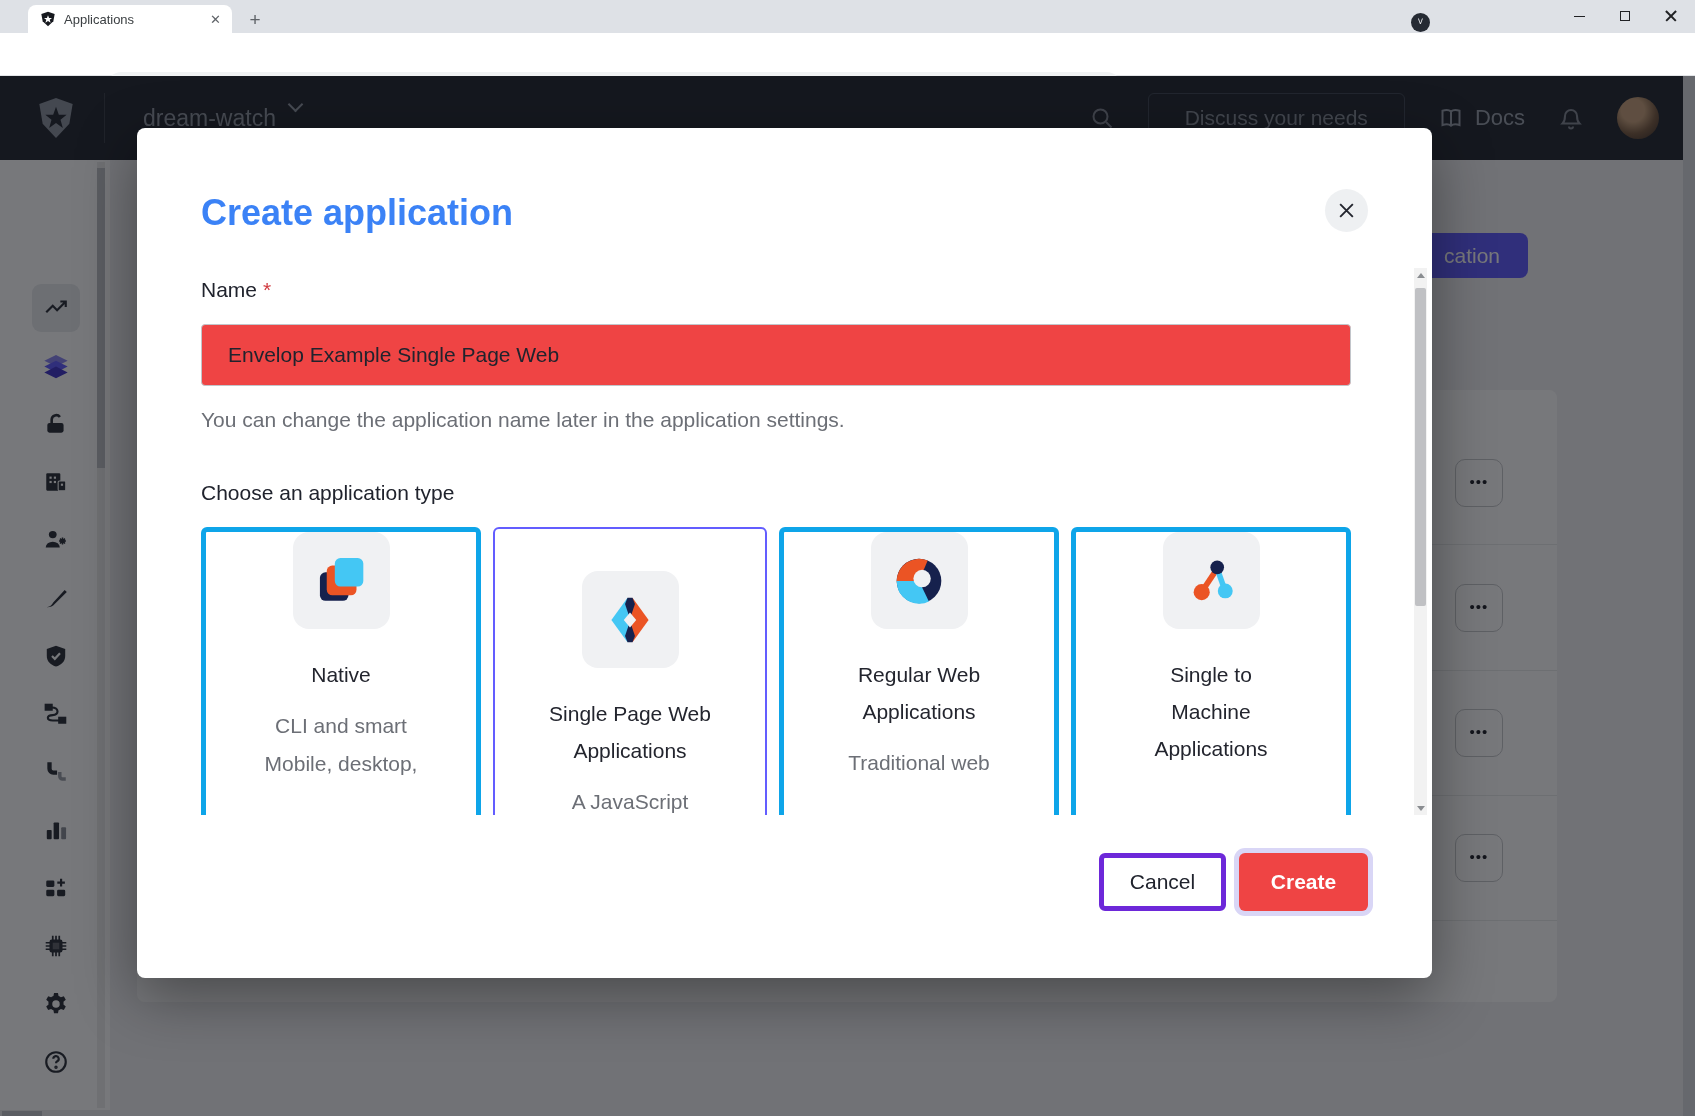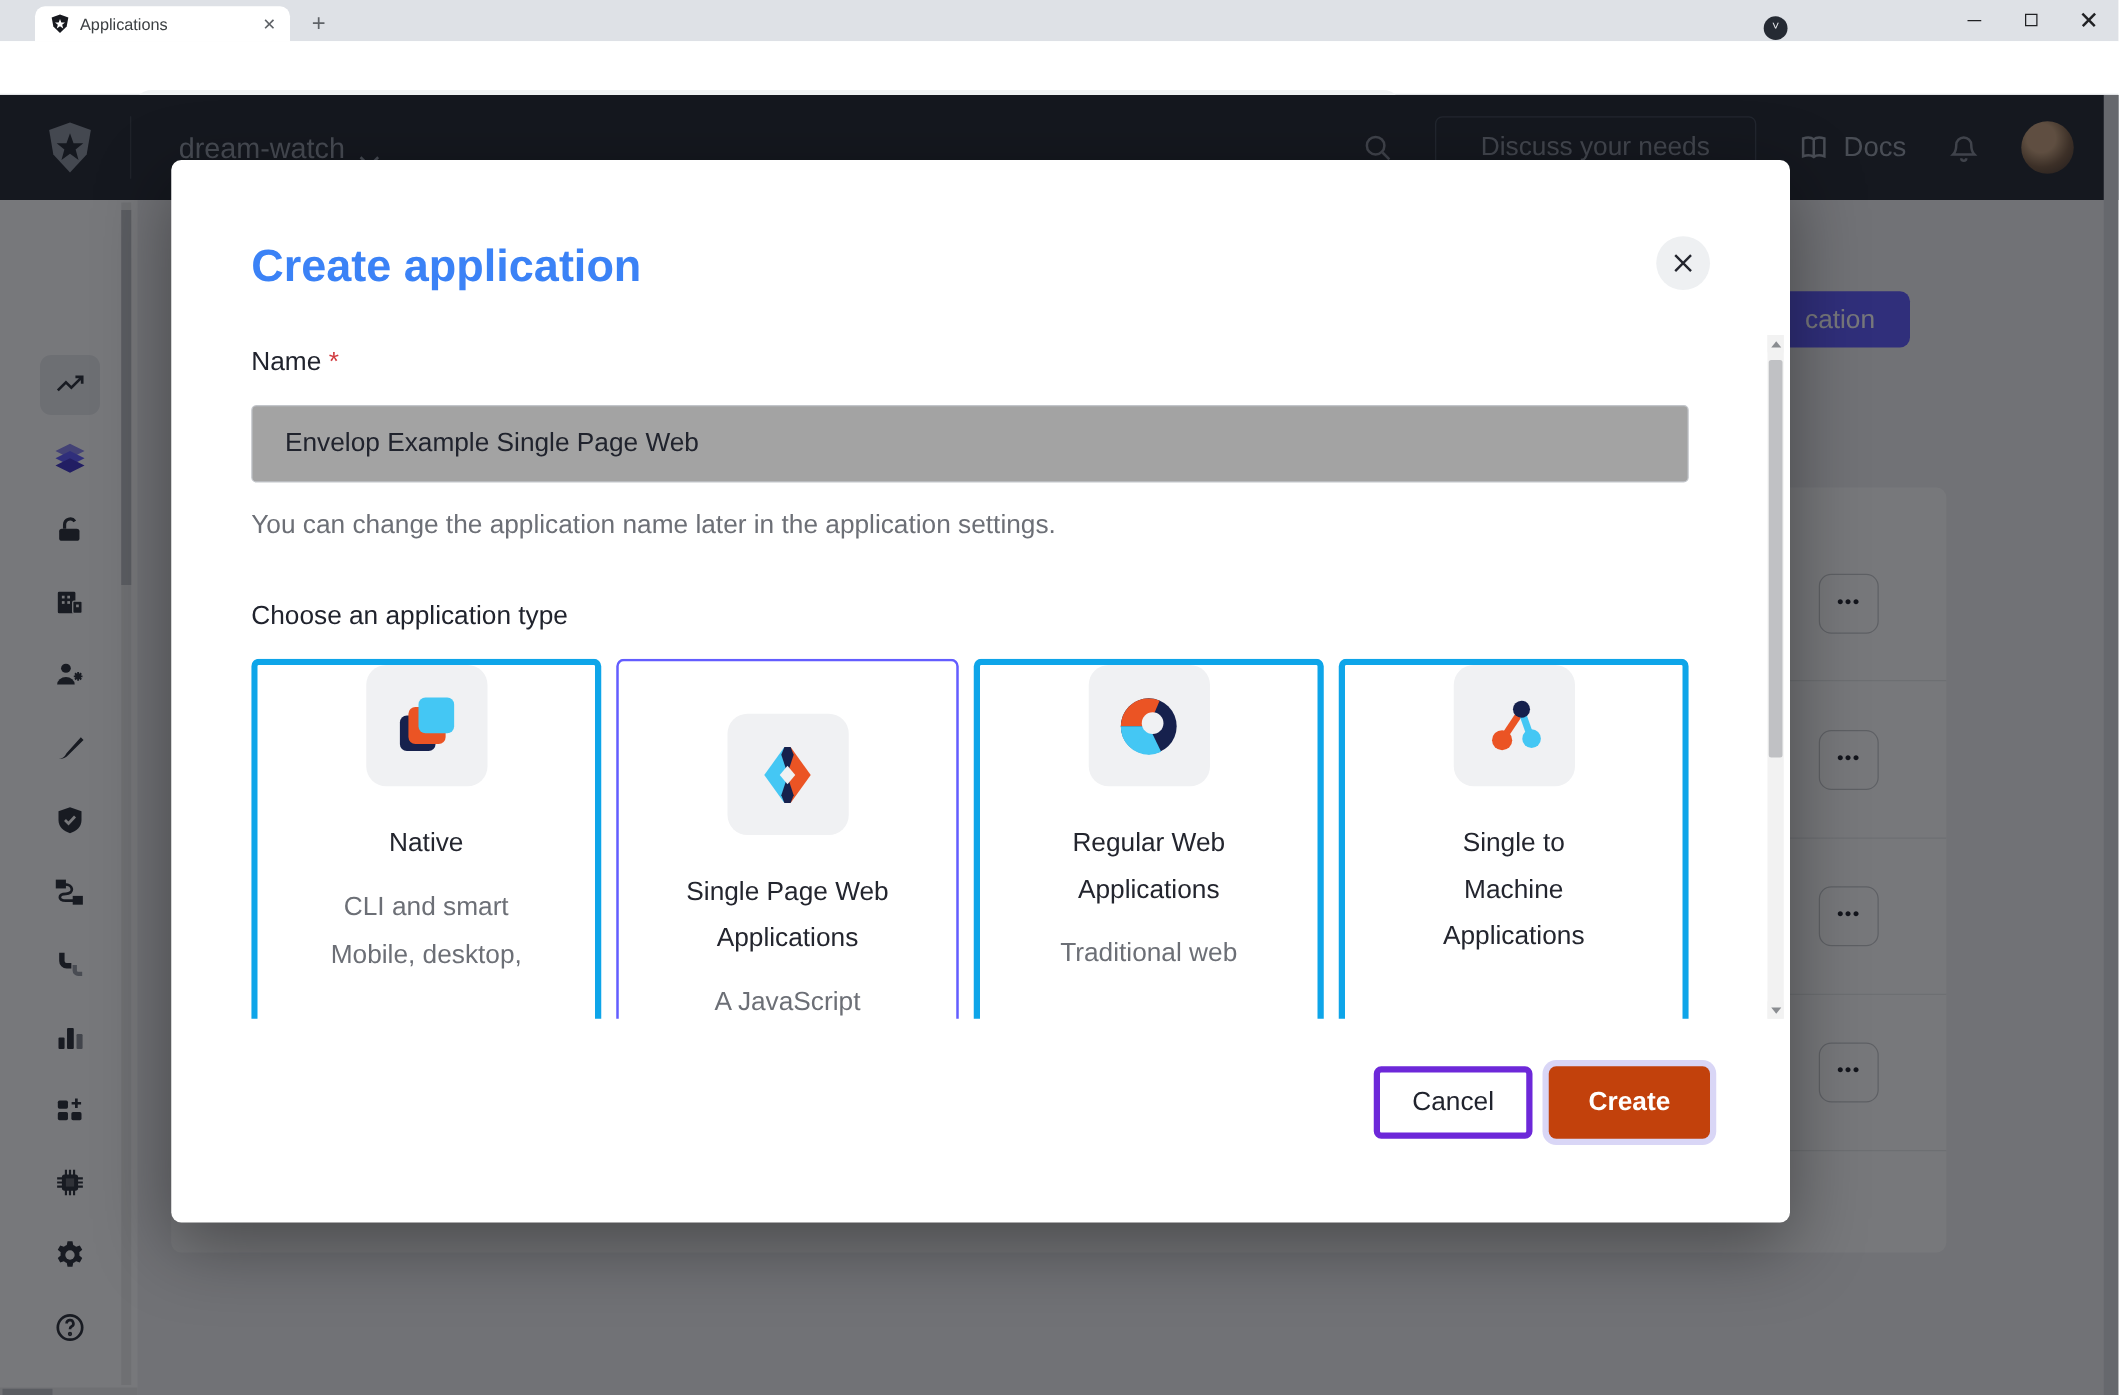--- a/index.html
+++ b/index.html
@@ -40,21 +40,21 @@
   .ext-tp { color:#e8453c; font-weight:bold; font-size:14px; }
   .avatar-l { width:26px; height:26px; border-radius:50%; background:#e8453c; color:#fff; font-size:13px; font-weight:bold; text-align:center; line-height:26px; }
   .update-pill { display:flex; align-items:center; height:27px; border:1.5px solid #157145; border-radius:14px; padding:0 6px 0 12px; color:#0f6a3f; font-size:14px; gap:6px; background:#fff; }
   .update-dots { color:#0f6a3f; font-size:15px; font-weight:bold; }
 
   
   .page { position:absolute; left:0; top:76px; width:1695px; height:1040px; background:#f2f2f4; }
   .app-header { position:absolute; left:0; top:0; width:1695px; height:84px; background:#262b34; display:flex; align-items:center; }
   .a0-logo { margin-left:36px; }
   .hdr-divider { width:1px; height:50px; background:#3e434d; margin-left:28px; }
-  .tenant { margin-left:38px; color:#959ba6; font-size:23px; display:flex; align-items:flex-end; gap:14px; }
+  .tenant { margin-left:38px; color:#959ba6; font-size:23px; display:flex; align-items:flex-start; gap:14px; }
   .chev { width:11px; height:11px; border-right:2px solid #959ba6; border-bottom:2px solid #959ba6; transform:rotate(45deg); margin-top:-6px; }
   .hdr-right { position:absolute; right:36px; display:flex; align-items:center; gap:34px; }
   .discuss-btn { border:1px solid #444b57; border-radius:6px; color:#8b919c; font-size:21px; padding:12px 36px; background:transparent; }
   .docs { display:flex; align-items:center; gap:12px; color:#9aa0ab; font-size:22px; }
   .hdr-avatar { width:42px; height:42px; border-radius:50%; background:radial-gradient(circle at 38% 32%, #c9a37e 0 30%, #7d5f46 60%, #3c3029 100%); }
 
   .sidebar { position:absolute; left:0; top:84px; width:110px; height:956px; background:#fff; }
   .sb-item { position:absolute; left:32px; width:48px; height:48px; display:flex; align-items:center; justify-content:center; color:#2e323b; }
   .sb-tile { background:#e9ebee; border-radius:9px; }
   .sb-scroll-v { position:absolute; left:97px; top:2px; width:8px; height:946px; background:#ededee; }
@@ -70,39 +70,39 @@
   .page-scrollbar { position:absolute; left:1683px; top:0; width:12px; height:1040px; background:#dadce0; }
 
   .overlay { position:absolute; left:0; top:76px; width:1695px; height:1040px; background:rgba(8,10,15,0.55); }
 
   
   .modal { position:absolute; left:137px; top:128px; width:1295px; height:850px; background:#fff; border-radius:8px; box-shadow:0 18px 60px rgba(0,0,0,0.4); }
   .modal-title { position:absolute; left:64px; top:176px; font-size:36px; font-weight:600; color:#3b82f6; top:64px; }
   .modal-close { position:absolute; right:64px; top:61px; width:43px; height:43px; border-radius:50%; background:#eef0f2; display:flex; align-items:center; justify-content:center; }
   .field-label { position:absolute; left:64px; top:150px; font-size:21px; color:#20232d; }
   .req { color:#d13b40; margin-left:6px; }
-  .name-input { position:absolute; left:64px; top:196px; width:1150px; height:62px; border:1px solid #c2c5ca; border-radius:4px; font-size:21px; color:#20232d; padding:0 26px; font-family:inherit; background:#a3a3a3; }
+  .name-input { position:absolute; left:64px; top:196px; width:1150px; height:62px; border:1px solid #c2c5ca; border-radius:4px; font-size:21px; color:#20232d; padding:0 26px; font-family:inherit; background:#ef4444; }
   .helper { position:absolute; left:64px; top:280px; font-size:21px; color:#6c6f76; }
   .type-label { position:absolute; left:64px; top:353px; font-size:21px; color:#20232d; }
   .cards-viewport { position:absolute; left:64px; top:399px; width:1150px; height:288px; overflow:hidden; }
   .cards { display:flex; gap:12px; }
   .card { flex:1; height:330px; background:#fff; border:5px solid #0ea5e9; border-radius:6px; text-align:center; }
   .card.selected { border:2px solid #635dff; padding-top:42px; }
   .card-icon-tile { width:97px; height:97px; background:#f0f1f3; border-radius:16px; margin:0 auto; display:flex; align-items:center; justify-content:center; }
   .card-title { margin-top:27px; font-size:21px; line-height:37px; color:#23252e; }
   .card-desc { margin-top:14px; font-size:21px; line-height:38px; color:#6c6f76; }
   .modal-scrollbar { position:absolute; left:1277px; top:140px; width:13px; height:547px; background:#f2f2f2; }
   .msb-arrow { position:absolute; left:0; width:13px; height:14px; background:#f2f2f2; display:flex; align-items:center; justify-content:center; }
   .msb-arrow.up { top:0; } .msb-arrow.down { bottom:0; }
   .tri-up { width:0; height:0; border-left:4px solid transparent; border-right:4px solid transparent; border-bottom:5px solid #8a8d91; }
   .tri-down { width:0; height:0; border-left:4px solid transparent; border-right:4px solid transparent; border-top:5px solid #8a8d91; }
   .msb-thumb { position:absolute; left:1px; top:20px; width:11px; height:318px; background:#c0c1c4; border-radius:2px; }
   .modal-actions { position:absolute; right:64px; bottom:67px; display:flex; gap:13px; }
   .btn-cancel { width:127px; height:58px; background:#fff; border:5px solid #6d28d9; border-radius:6px; font-size:21px; color:#20232d; font-family:inherit; }
-  .btn-create { width:129px; height:58px; background:#c2410c; border:none; border-radius:6px; font-size:21px; font-weight:600; color:#fff; font-family:inherit; box-shadow:0 0 0 5px #d9d6f6; }
+  .btn-create { width:129px; height:58px; background:#ef4444; border:none; border-radius:6px; font-size:21px; font-weight:600; color:#fff; font-family:inherit; box-shadow:0 0 0 5px #d9d6f6; }
 </style>
 </head>
 <body>
 
 <div id="screen">
 
   <div class="tabstrip">
     <div class="tab">
       <svg class="tab-favicon" viewBox="0 0 24 24">
           <path d="M12 1 L22 4.6 L20 15.4 L12 23 L4 15.4 L2 4.6 Z" fill="#17191f"></path>

